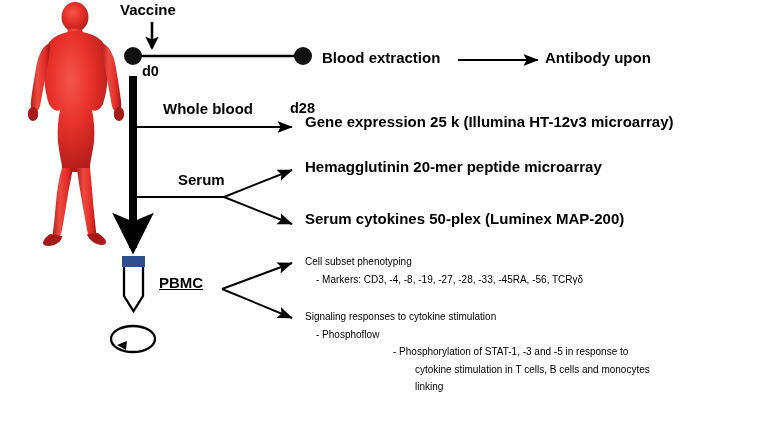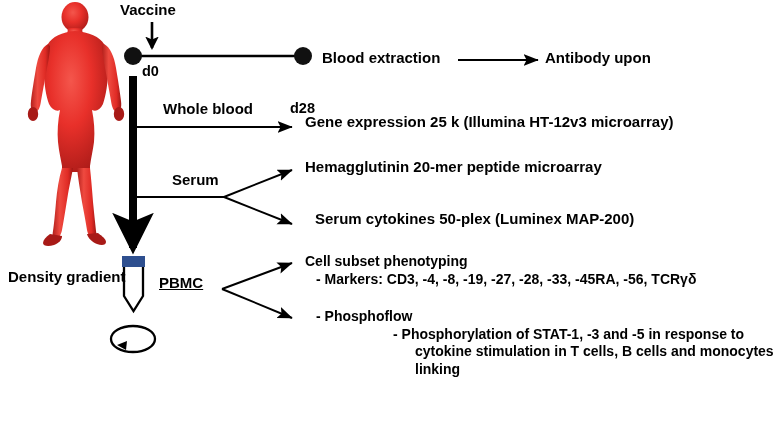--- a/index.html
+++ b/index.html
@@ -7,21 +7,21 @@
     width:774px;height:428px;position:relative;overflow:hidden;
     font-family:"Liberation Sans","DejaVu Sans",sans-serif;
     color:#000000;
   }
   #stage{position:absolute;left:0;top:0;width:774px;height:303px;}
   svg.layer{position:absolute;left:0;top:0;width:774px;height:428px;}
   .txt{position:absolute;white-space:nowrap;line-height:1.08;}
   .t15{font-size:15px;font-weight:700;}
   .t14{font-size:14.5px;font-weight:700;}
   .blk{position:absolute;}
-  .blk div{white-space:nowrap;font-size:14px;font-weight:700;line-height:17.5px;}
+  .blk div{white-space:nowrap;font-size:10px;font-weight:400;line-height:17.5px;}
   .ind1{padding-left:11px;}
   .ind2{padding-left:88px;}
   .ind3{padding-left:110px;}
 </style>
 </head>
 <body>
 
 <div id="stage">
 
   <svg class="layer" viewBox="0 0 774 428">
@@ -128,35 +128,35 @@
   <div class="txt t14" style="left:290px;top:64px;margin-top:37px;">d28</div>
 
   <div class="txt t15" style="left:322px;top:50px;">Blood extraction</div>
 
   <div class="txt t15" style="left:545px;top:50px;">Antibody upon</div>
 
   <div class="txt t15" style="left:163px;top:101px;text-align:center;">Whole blood</div>
 
   <div class="txt t15" style="left:305px;top:114px;">Gene expression 25 k (Illumina HT-12v3 microarray)</div>
 
-  <div class="txt t15" style="left:172px;top:172px;">Serum</div>
+  <div class="txt t15" style="left:178px;top:172px;">Serum</div>
 
   <div class="txt t15" style="left:305px;top:159px;">Hemagglutinin 20-mer peptide microarray</div>
 
-  <div class="txt t15" style="left:305px;top:211px;margin-left:10px;">Serum cytokines 50-plex (Luminex MAP-200)</div>
+  <div class="txt t15" style="left:305px;top:211px;">Serum cytokines 50-plex (Luminex MAP-200)</div>
 
-  <div class="txt t15" style="left:8px;top:269px;">Density gradient</div>
 
   <div class="txt t15" style="left:159px;top:275px;text-decoration:underline;">PBMC</div>
 
   <div class="blk" style="left:305px;top:253px;">
     <div>Cell subset phenotyping</div>
     <div class="ind1">-  Markers: CD3, -4, -8, -19, -27, -28, -33, -45RA, -56, TCRγδ</div>
   </div>
 
   <div class="blk" style="left:305px;top:308px;">
+    <div>Signaling responses to cytokine stimulation</div>
     <div class="ind1">-  Phosphoflow</div>
     <div class="ind2">-  Phosphorylation of STAT-1, -3 and -5 in response to</div>
     <div class="ind3">cytokine stimulation in T cells, B cells and monocytes</div>
     <div class="ind3">linking</div>
   </div>
 
 </div>
 
 </body></html>

